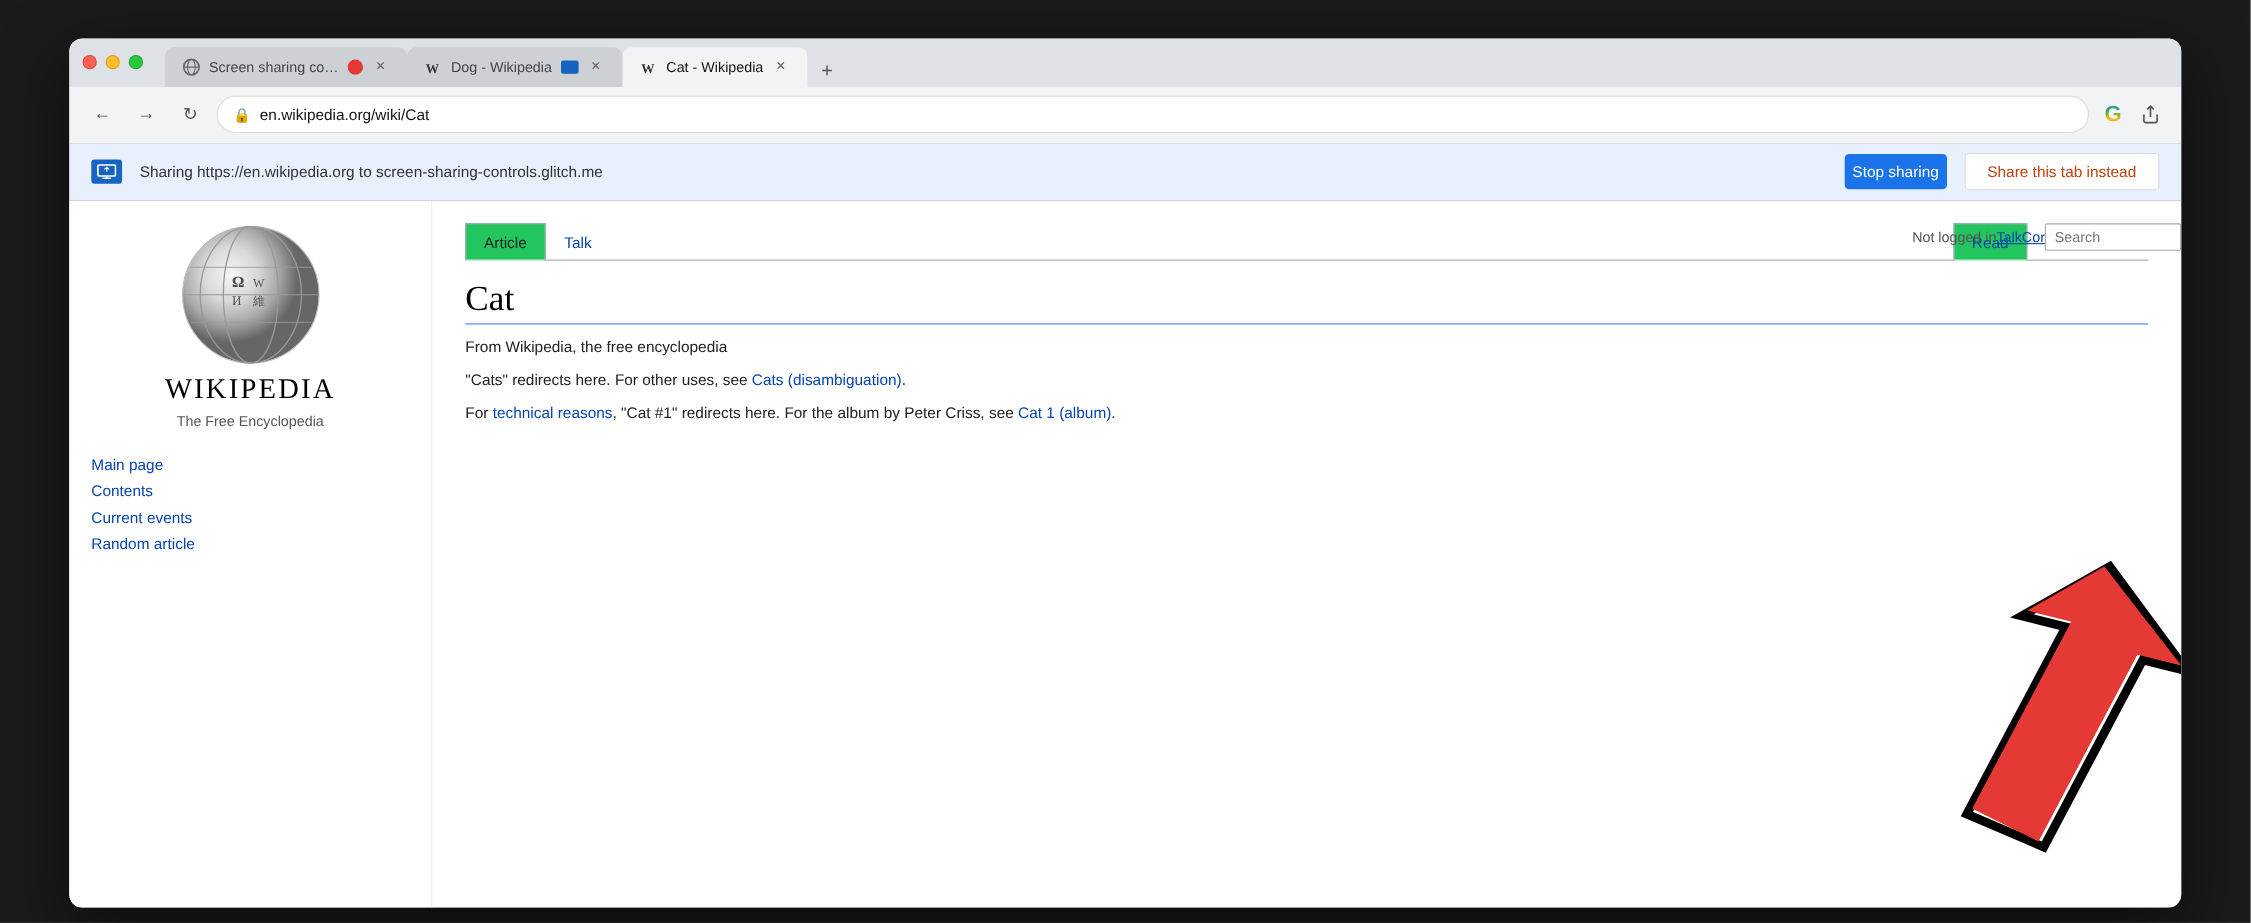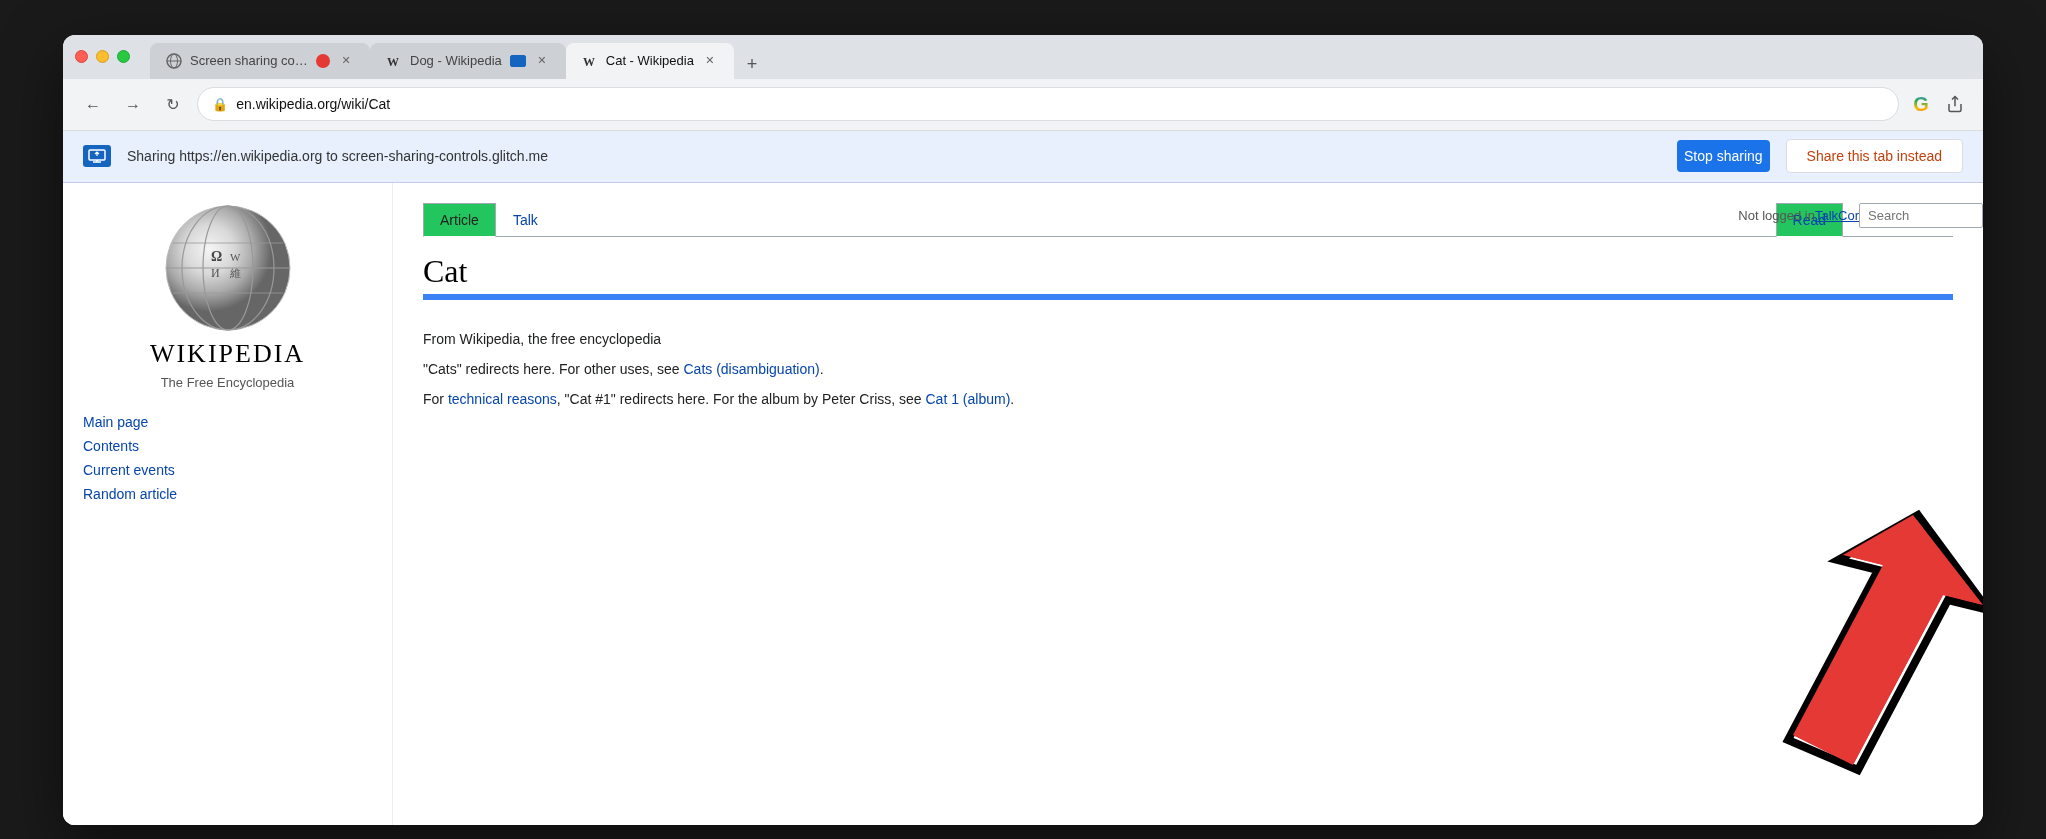--- a/index.html
+++ b/index.html
@@ -359,23 +359,23 @@
     }
 
     .wiki-tab-right .wiki-tab {
       color: #0645ad;
     }
 
     .article-title {
       font-size: 32px;
       font-family: 'Linux Libertine', Georgia, serif;
       font-weight: normal;
-      border-bottom: 6px solid #3b82f6;
+      border-bottom: 1px solid #3b82f6;
       padding-bottom: 4px;
-      margin-bottom: 28px;
+      margin-bottom: 9px;
     }
 
     .article-from {
       font-size: 14px;
       color: #555;
       margin-bottom: 14px;
     }
 
     .article-body p {
       font-size: 14px;

